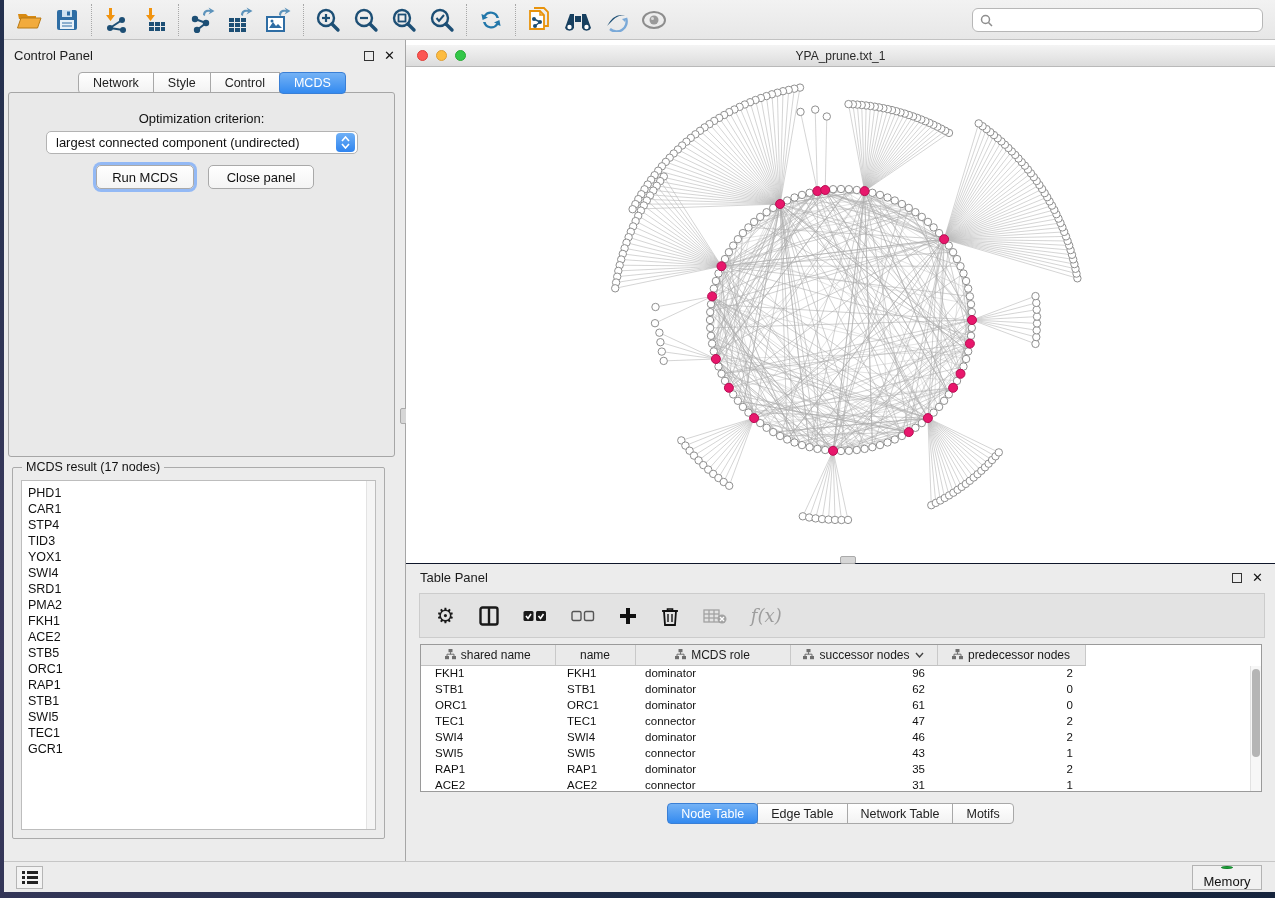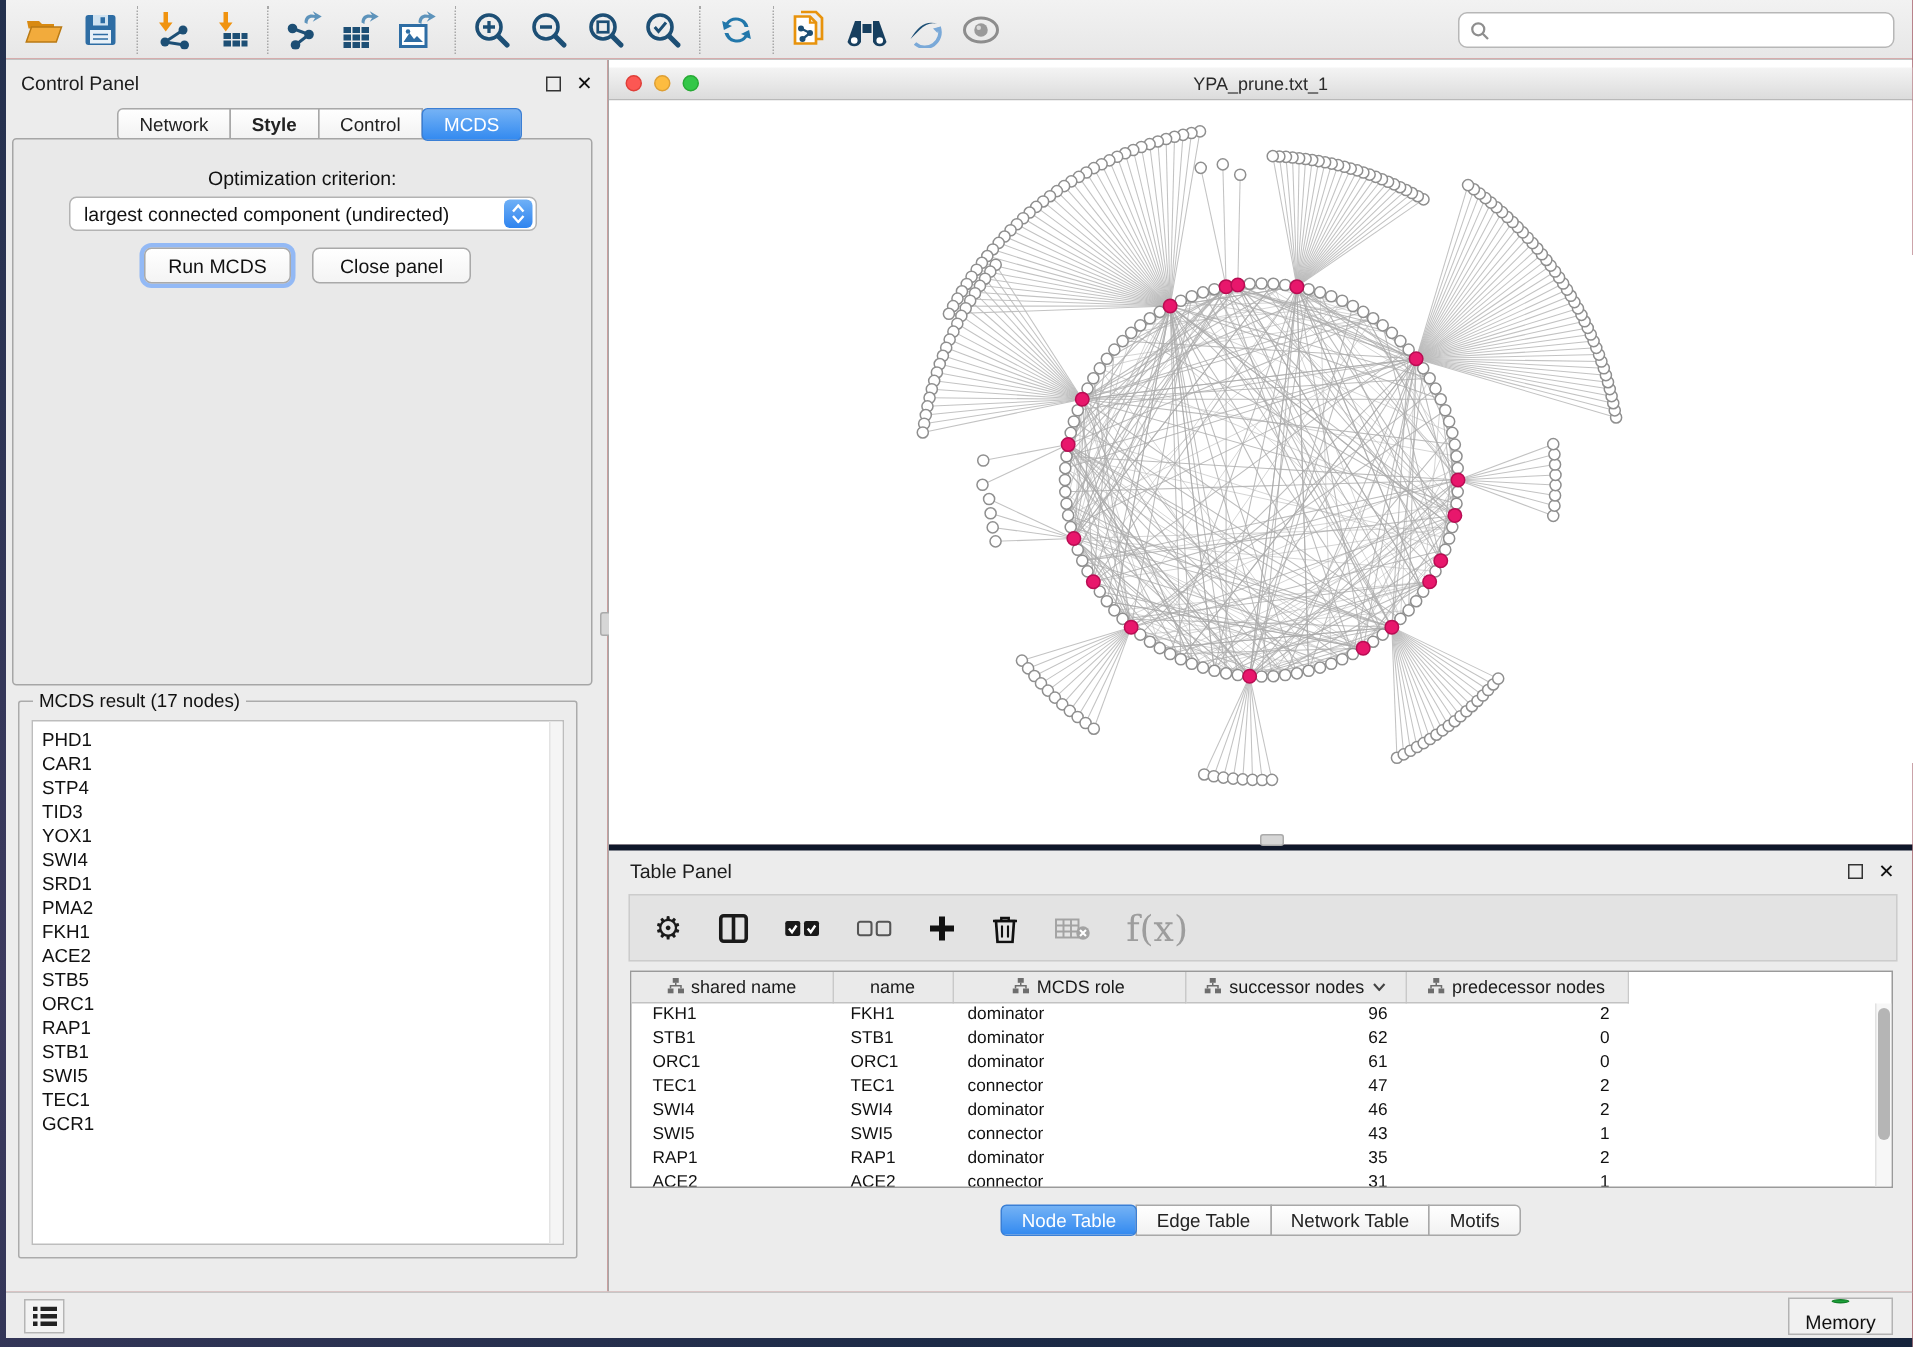--- a/index.html
+++ b/index.html
@@ -72,27 +72,27 @@
   .tl.red { background:#fc5753; border:1px solid #df3e38; }
   .tl.yellow { background:#fdbc40; border:1px solid #de9f34; }
   .tl.green { background:#33c748; border:1px solid #27aa35; }
   .net-title { position:absolute; left:0; right:0; text-align:center; font-size:12px; color:#2a2a2a; }
   .net-canvas { position:absolute; top:27px; left:0; right:0; bottom:0; background:#fff; }
   .h-handle { position:absolute; left:836px; top:556px; width:16px; height:8px;
     background:#d6d6d6; border:1px solid #aaa; border-radius:2px; cursor:row-resize; z-index:5; }
 
   
   .table-panel { position:absolute; left:402px; top:563px; right:0; bottom:31px;
-    background:#ececec; border-top:4px solid #0f172a; }
+    background:#ececec; border-top:1px solid #0f172a; }
   .tp-header { position:absolute; top:6px; left:14px; right:12px; display:flex; align-items:center; }
   .tp-toolbar { position:absolute; top:29px; left:13px; right:10px; height:45px;
     background:#e3e3e3; border:1px solid #cccccc; display:flex; align-items:center; padding-left:16px; gap:24px; }
   .tp-tool { display:flex; align-items:center; justify-content:center; cursor:pointer; }
   .gear-glyph { font-family:"DejaVu Sans",sans-serif; font-size:21px; color:#1a1a1a; line-height:20px; }
-  .fx-glyph { font-family:"DejaVu Serif",serif; font-size:24px; color:#9d9d9d; }
+  .fx-glyph { font-family:"DejaVu Serif",serif; font-style:italic; font-size:18px; color:#9d9d9d; }
 
   .data-table { position:absolute; top:80px; left:14px; right:13px; bottom:69px;
     background:#fff; border:1px solid #9a9a9a; overflow:hidden; }
   table.grid { border-collapse:collapse; table-layout:fixed; }
   .grid th { height:20px; background:#eaeaea; border-right:1px solid #c9c9c9; border-bottom:1px solid #c2c2c2;
     font-size:12px; font-weight:normal; color:#1a1a1a; cursor:pointer; }
   .grid th .th-inner { display:flex; align-items:center; justify-content:center; gap:5px; }
   .grid td { height:16px; font-size:11.5px; color:#111; white-space:nowrap; overflow:hidden; }
   .grid td.l1 { padding-left:14px; } .grid td.l2 { padding-left:12px; } .grid td.l3 { padding-left:10px; }
   .grid td.num { text-align:right; padding-right:12px; }
@@ -276,21 +276,21 @@
   <div class="control-panel">
     <div class="cp-header">
       <span class="panel-title">Control Panel</span>
       <span class="panel-icons">
         <span class="float-icon"></span>
         <span class="close-icon">✕</span>
       </span>
     </div>
     <div class="cp-tabs" id="cp-tabs">
         <div class="tabseg" style="padding: 0px 14px;">Network</div>
-        <div class="tabseg" style="padding: 0px 14px; font-weight: bold;">Style</div>
+        <div class="tabseg" style="padding: 0px 14px;">Style</div>
         <div class="tabseg" style="padding: 0px 14px;">Control</div>
         <div class="tabseg active" style="padding: 0px 14px;">MCDS</div>
       </div>
     <div class="cp-content">
       <div class="opt-label">Optimization criterion:</div>
       <div class="criterion-select">
         <span class="val">largest connected component (undirected)</span>
         <span class="select-stepper">
           <svg width="9" height="6" viewBox="0 0 9 6">
               <path d="M1 5 L4.5 1 L8 5" fill="none" stroke="#fff" stroke-width="1.6"></path>

